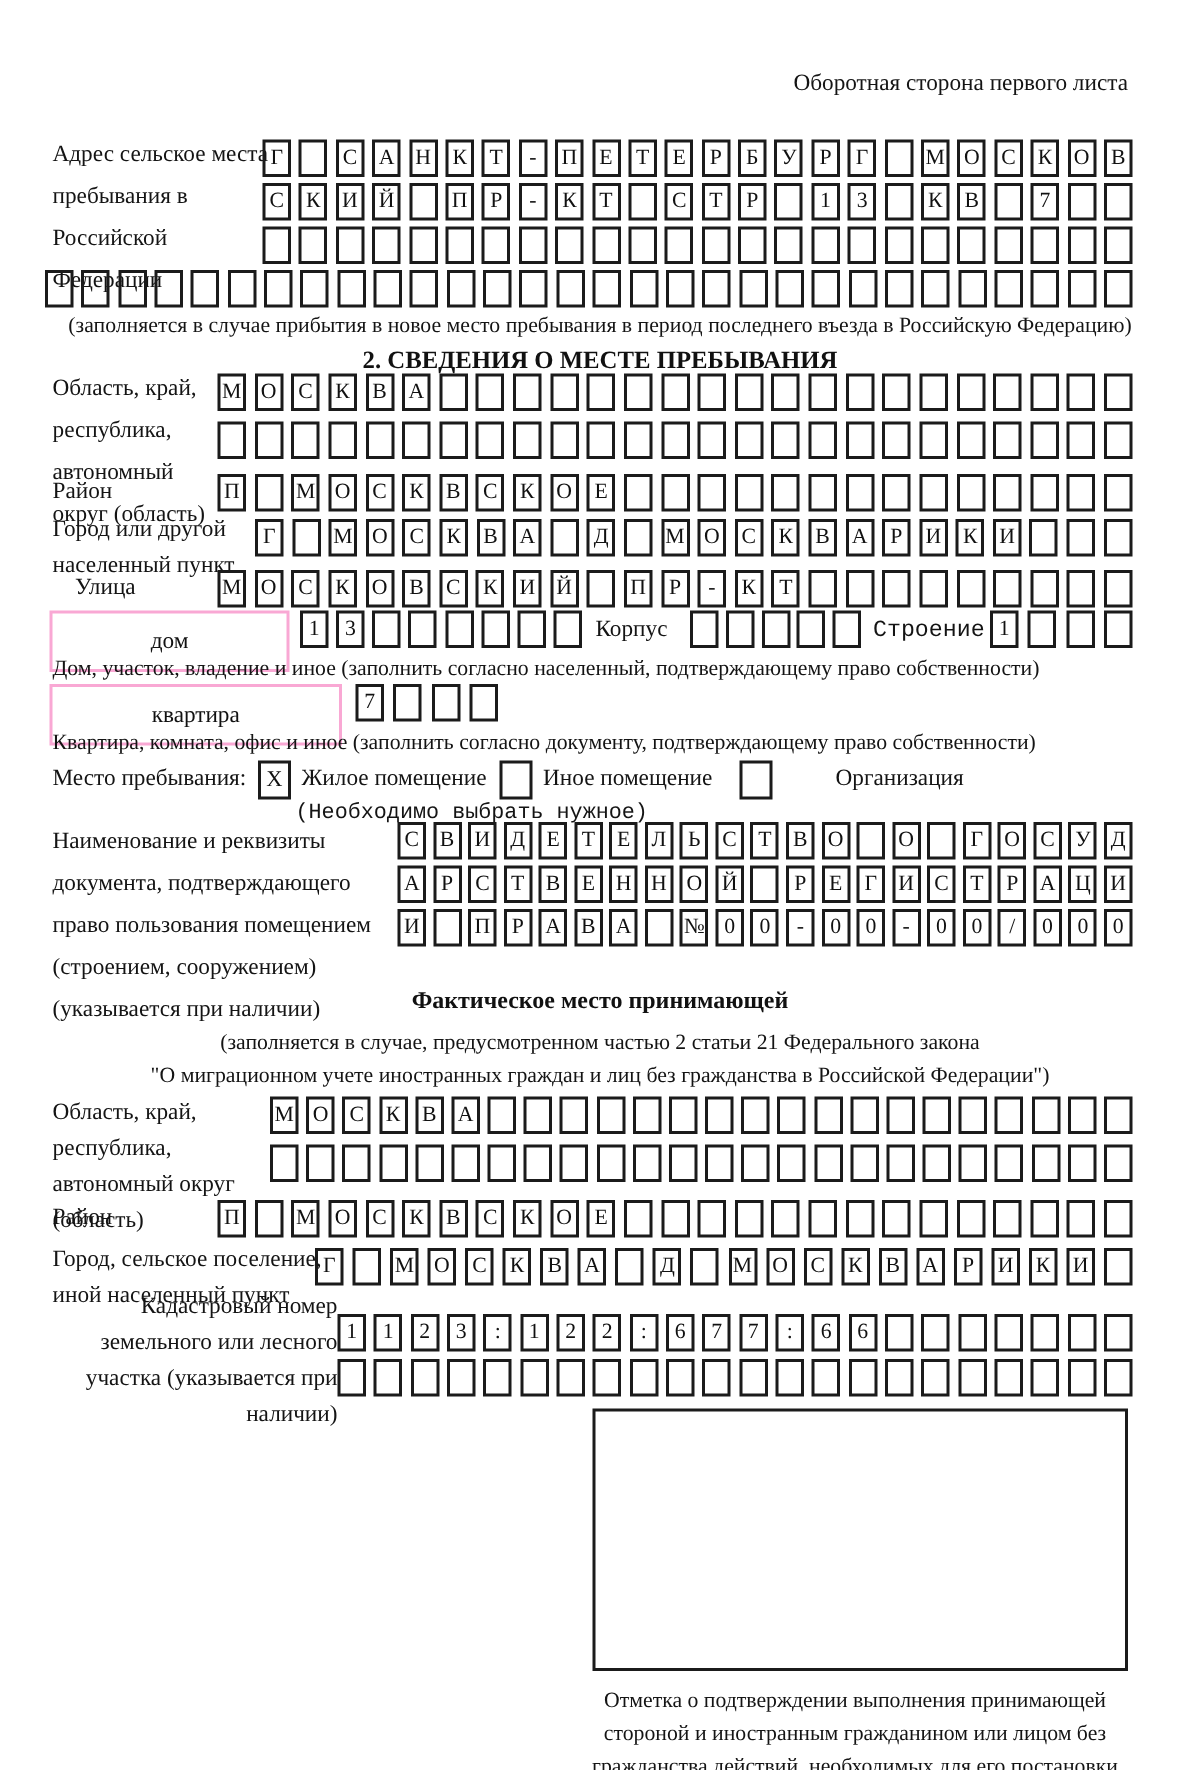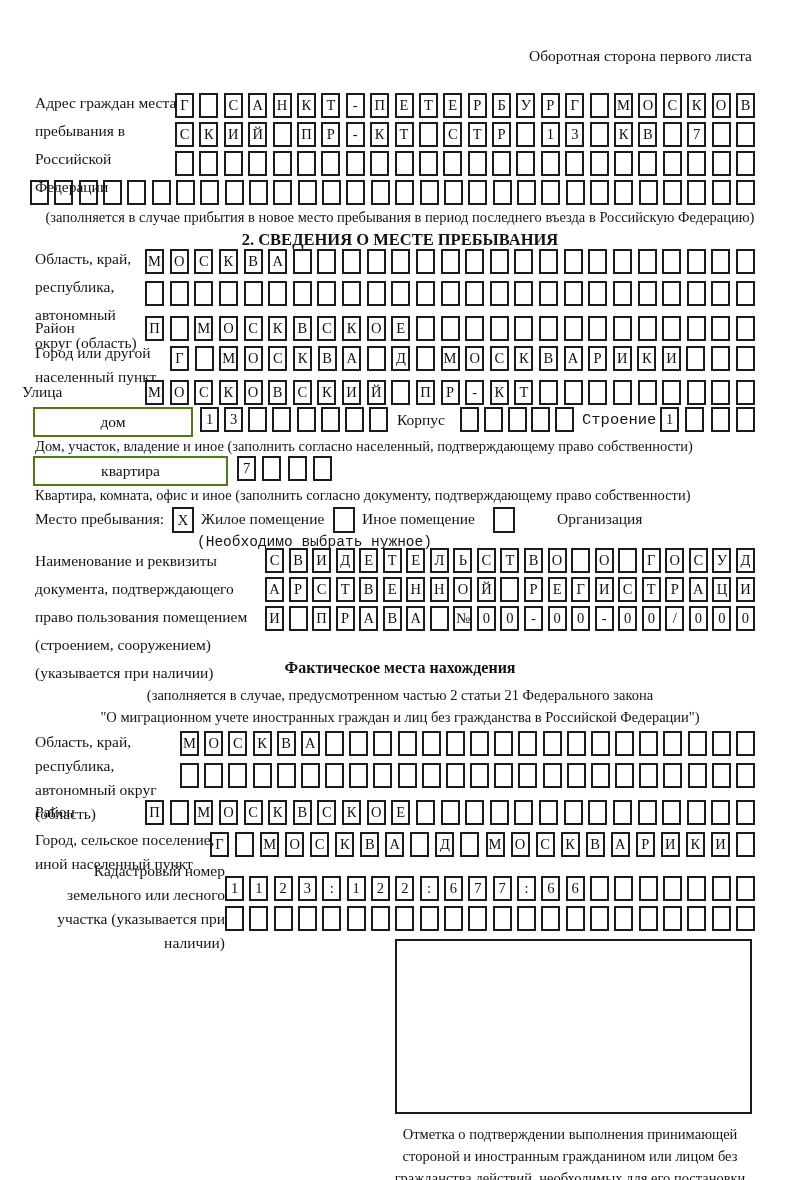--- a/index.html
+++ b/index.html
@@ -16,37 +16,37 @@
   .cap { font-size:14.5px; color:#141414; }
   .title { font-size:16.5px; font-weight:bold; text-align:center; width:100%; }
   .center { text-align:center; width:100%; }
   .boxrow { position:absolute; display:flex; justify-content:space-between; }
   .cell {
     width:19px; height:25px; box-sizing:border-box; border:2px solid #1b1b1b;
     display:flex; align-items:center; justify-content:center;
     font-size:14.5px; font-family:"Liberation Serif","DejaVu Serif",serif;
   }
   .label-rect {
-    position:absolute; height:30px; box-sizing:border-box; border:2px solid #4d7c0f;
+    position:absolute; height:41px; box-sizing:border-box; border:2px solid #f9a8d4;
     display:flex; align-items:center; justify-content:center; font-size:15.5px;
   }
   .checkbox {
     position:absolute; width:22px; height:26px; box-sizing:border-box; border:2px solid #1b1b1b;
     display:flex; align-items:center; justify-content:center; font-size:15px;
   }
   .stamp-box { position:absolute; box-sizing:border-box; border:2px solid #1b1b1b; background:#fff; }
 </style>
 </head>
 <body>
 
 <div id="page">
 
   <div class="abs lbl" style="top:16px; right:48px;">Оборотная сторона первого листа</div>
 
-  <div class="abs lbl lh29" style="left:35px; top:58px; width:145px;">Адрес граждан места пребывания в Российской Федерации</div>
+  <div class="abs lbl lh29" style="left:35px; top:58px; width:145px;">Адрес сельское места пребывания в Российской Федерации</div>
   <div class="boxrow" style="left:175px; top:62px; width:580px;">
       <div class="cell">Г</div>
       <div class="cell"></div>
       <div class="cell">С</div>
       <div class="cell">А</div>
       <div class="cell">Н</div>
       <div class="cell">К</div>
       <div class="cell">Т</div>
       <div class="cell">-</div>
       <div class="cell">П</div>
@@ -260,21 +260,21 @@
       <div class="cell">А</div>
       <div class="cell">Р</div>
       <div class="cell">И</div>
       <div class="cell">К</div>
       <div class="cell">И</div>
       <div class="cell"></div>
       <div class="cell"></div>
       <div class="cell"></div>
     </div>
 
-  <div class="abs lbl" style="left:22px; top:352px;">Улица</div>
+  <div class="abs lbl" style="left:50px; top:352px;">Улица</div>
   <div class="boxrow" style="left:145px; top:349px; width:610px;">
       <div class="cell">М</div>
       <div class="cell">О</div>
       <div class="cell">С</div>
       <div class="cell">К</div>
       <div class="cell">О</div>
       <div class="cell">В</div>
       <div class="cell">С</div>
       <div class="cell">К</div>
       <div class="cell">И</div>
@@ -406,21 +406,21 @@
       <div class="cell">0</div>
       <div class="cell">-</div>
       <div class="cell">0</div>
       <div class="cell">0</div>
       <div class="cell">/</div>
       <div class="cell">0</div>
       <div class="cell">0</div>
       <div class="cell">0</div>
     </div>
 
-  <div class="abs title" style="left:0px; top:628px; font-size:16px;">Фактическое места нахождения</div>
+  <div class="abs title" style="left:0px; top:628px; font-size:16px;">Фактическое место принимающей</div>
   <div class="abs cap center" style="left:0px; top:656px;">(заполняется в случае, предусмотренном частью 2 статьи 21 Федерального закона</div>
   <div class="abs cap center" style="left:0px; top:678px;">"О миграционном учете иностранных граждан и лиц без гражданства в Российской Федерации")</div>
 
   <div class="abs lbl lh24" style="left:35px; top:699px; width:145px;">Область, край, республика, автономный округ (область)</div>
   <div class="boxrow" style="left:180px; top:700px; width:575px;">
       <div class="cell">М</div>
       <div class="cell">О</div>
       <div class="cell">С</div>
       <div class="cell">К</div>
       <div class="cell">В</div>

